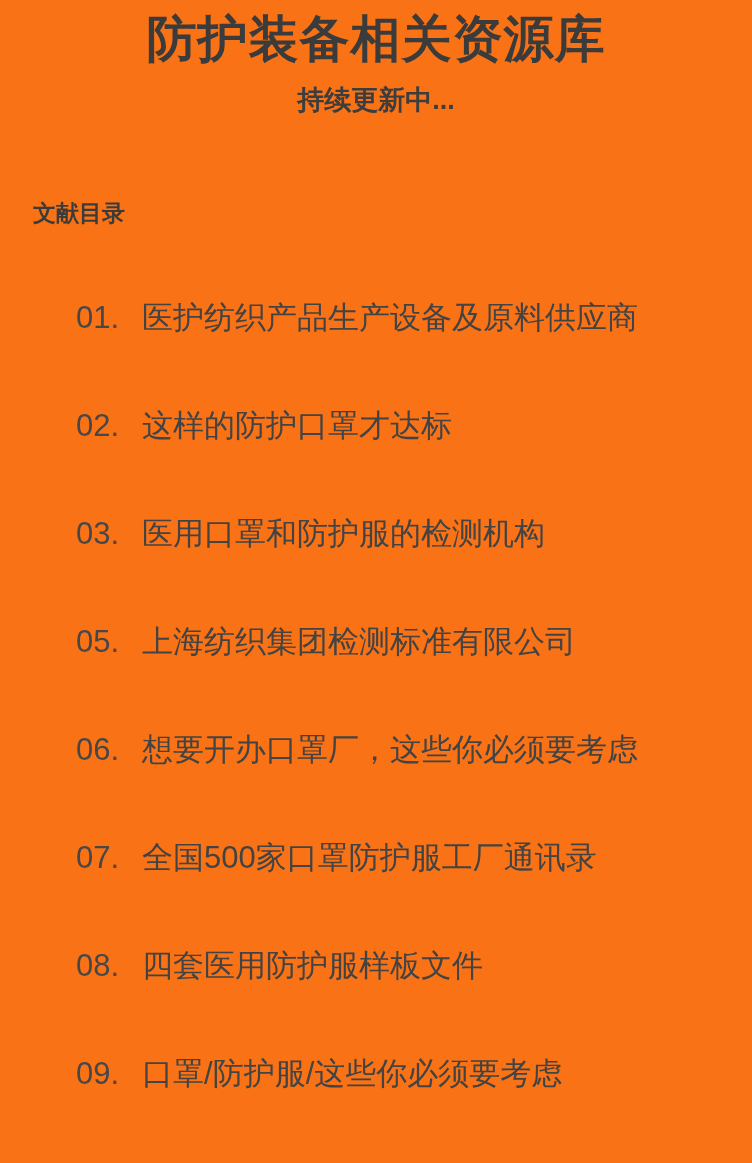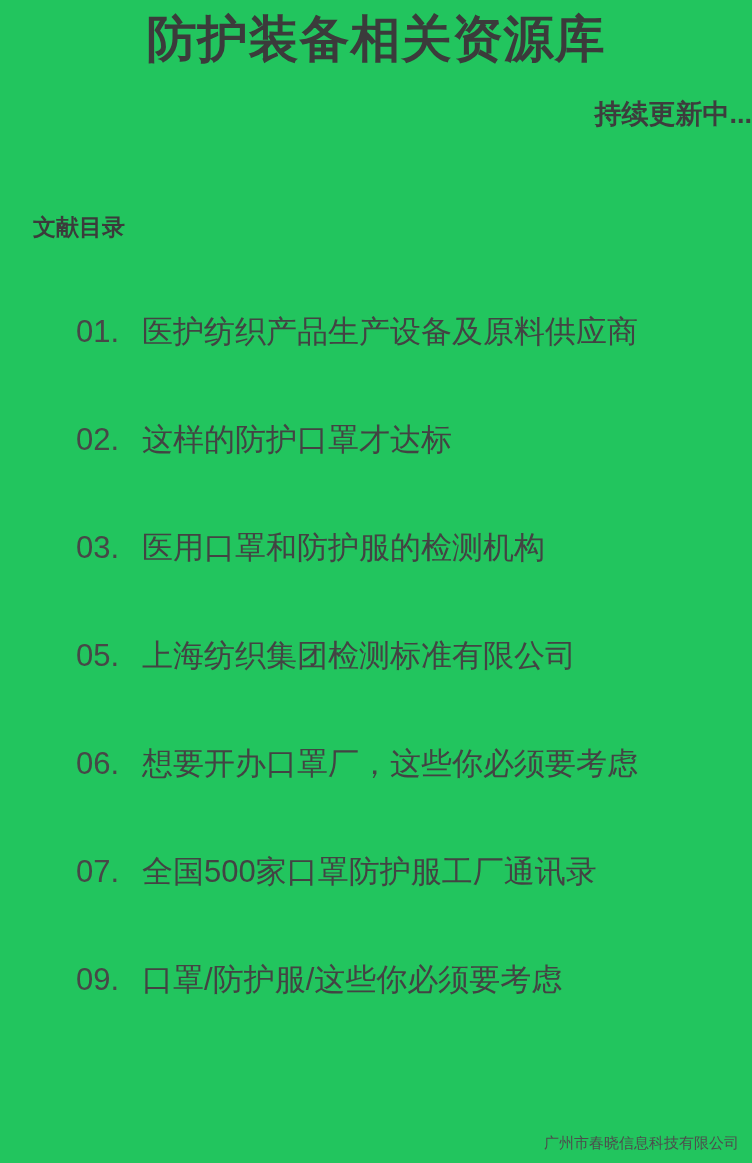--- a/index.html
+++ b/index.html
@@ -7,34 +7,34 @@
     width: 752px;
     height: 1163px;
     background: #ffffff;
     font-family: "Liberation Sans", "DejaVu Sans", sans-serif;
     overflow: hidden;
   }
   .page {
     position: relative;
     width: 752px;
     height: 1163px;
-    background: #22c55e;
+    background: #f97316;
   }
   .doc-title {
     padding-top: 10px;
     text-align: center;
     font-size: 50px;
     line-height: 58px;
     font-weight: 700;
     color: #3b3b3b;
     letter-spacing: 1px;
   }
   .doc-subtitle {
-    margin-top: 30px;
-    text-align: right;
+    margin-top: 16px;
+    text-align: center;
     font-size: 27px;
     line-height: 33px;
     font-weight: 700;
     color: #3d3d3d;
   }
   .section-heading {
     margin-top: 78px;
     margin-left: 33px;
     font-size: 23px;
     line-height: 36px;
@@ -101,22 +101,24 @@
     </div>
 
     <div class="catalog-item">
       <span class="item-number">06.</span><span class="item-label">想要开办口罩厂，这些你必须要考虑</span>
     </div>
 
     <div class="catalog-item">
       <span class="item-number">07.</span><span class="item-label">全国500家口罩防护服工厂通讯录</span>
     </div>
 
+    <div class="catalog-item">
+      <span class="item-number">08.</span><span class="item-label">四套医用防护服样板文件</span>
+    </div>
 
     <div class="catalog-item">
       <span class="item-number">09.</span><span class="item-label">口罩/防护服/这些你必须要考虑</span>
     </div>
 
   </div>
 
-  <div class="page-footer">广州市春晓信息科技有限公司</div>
 
 </div>
 
 </body></html>

